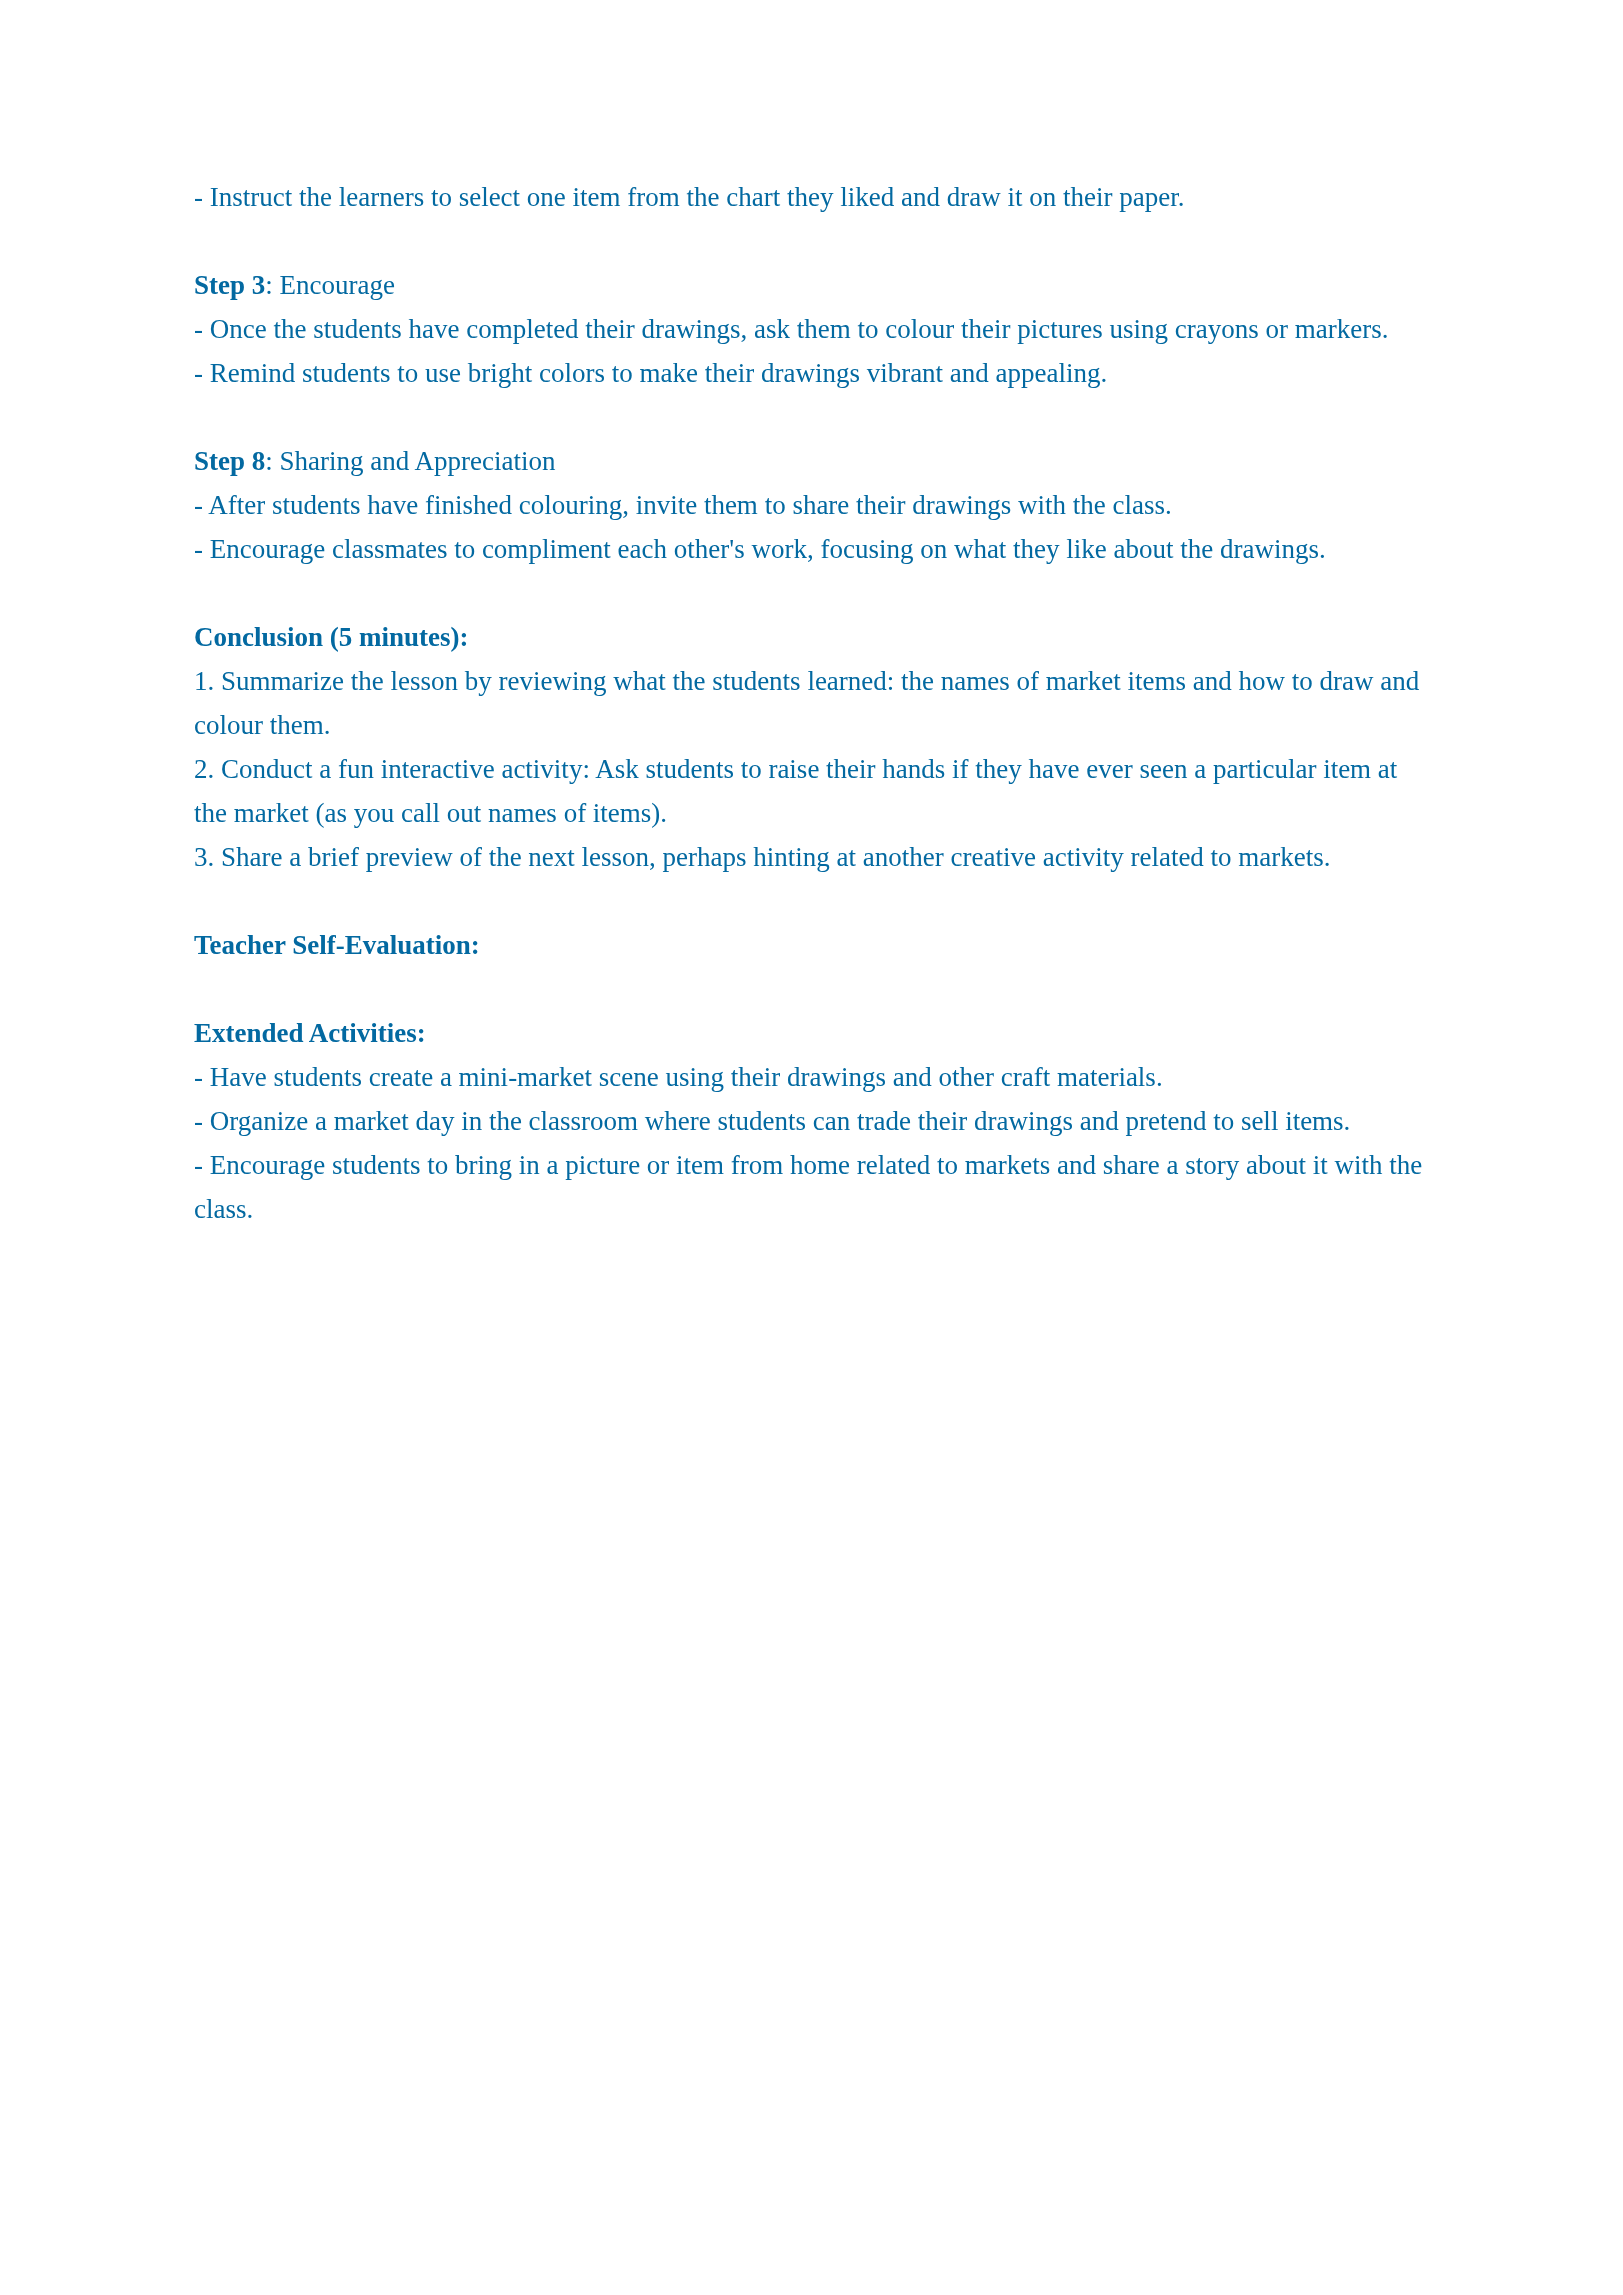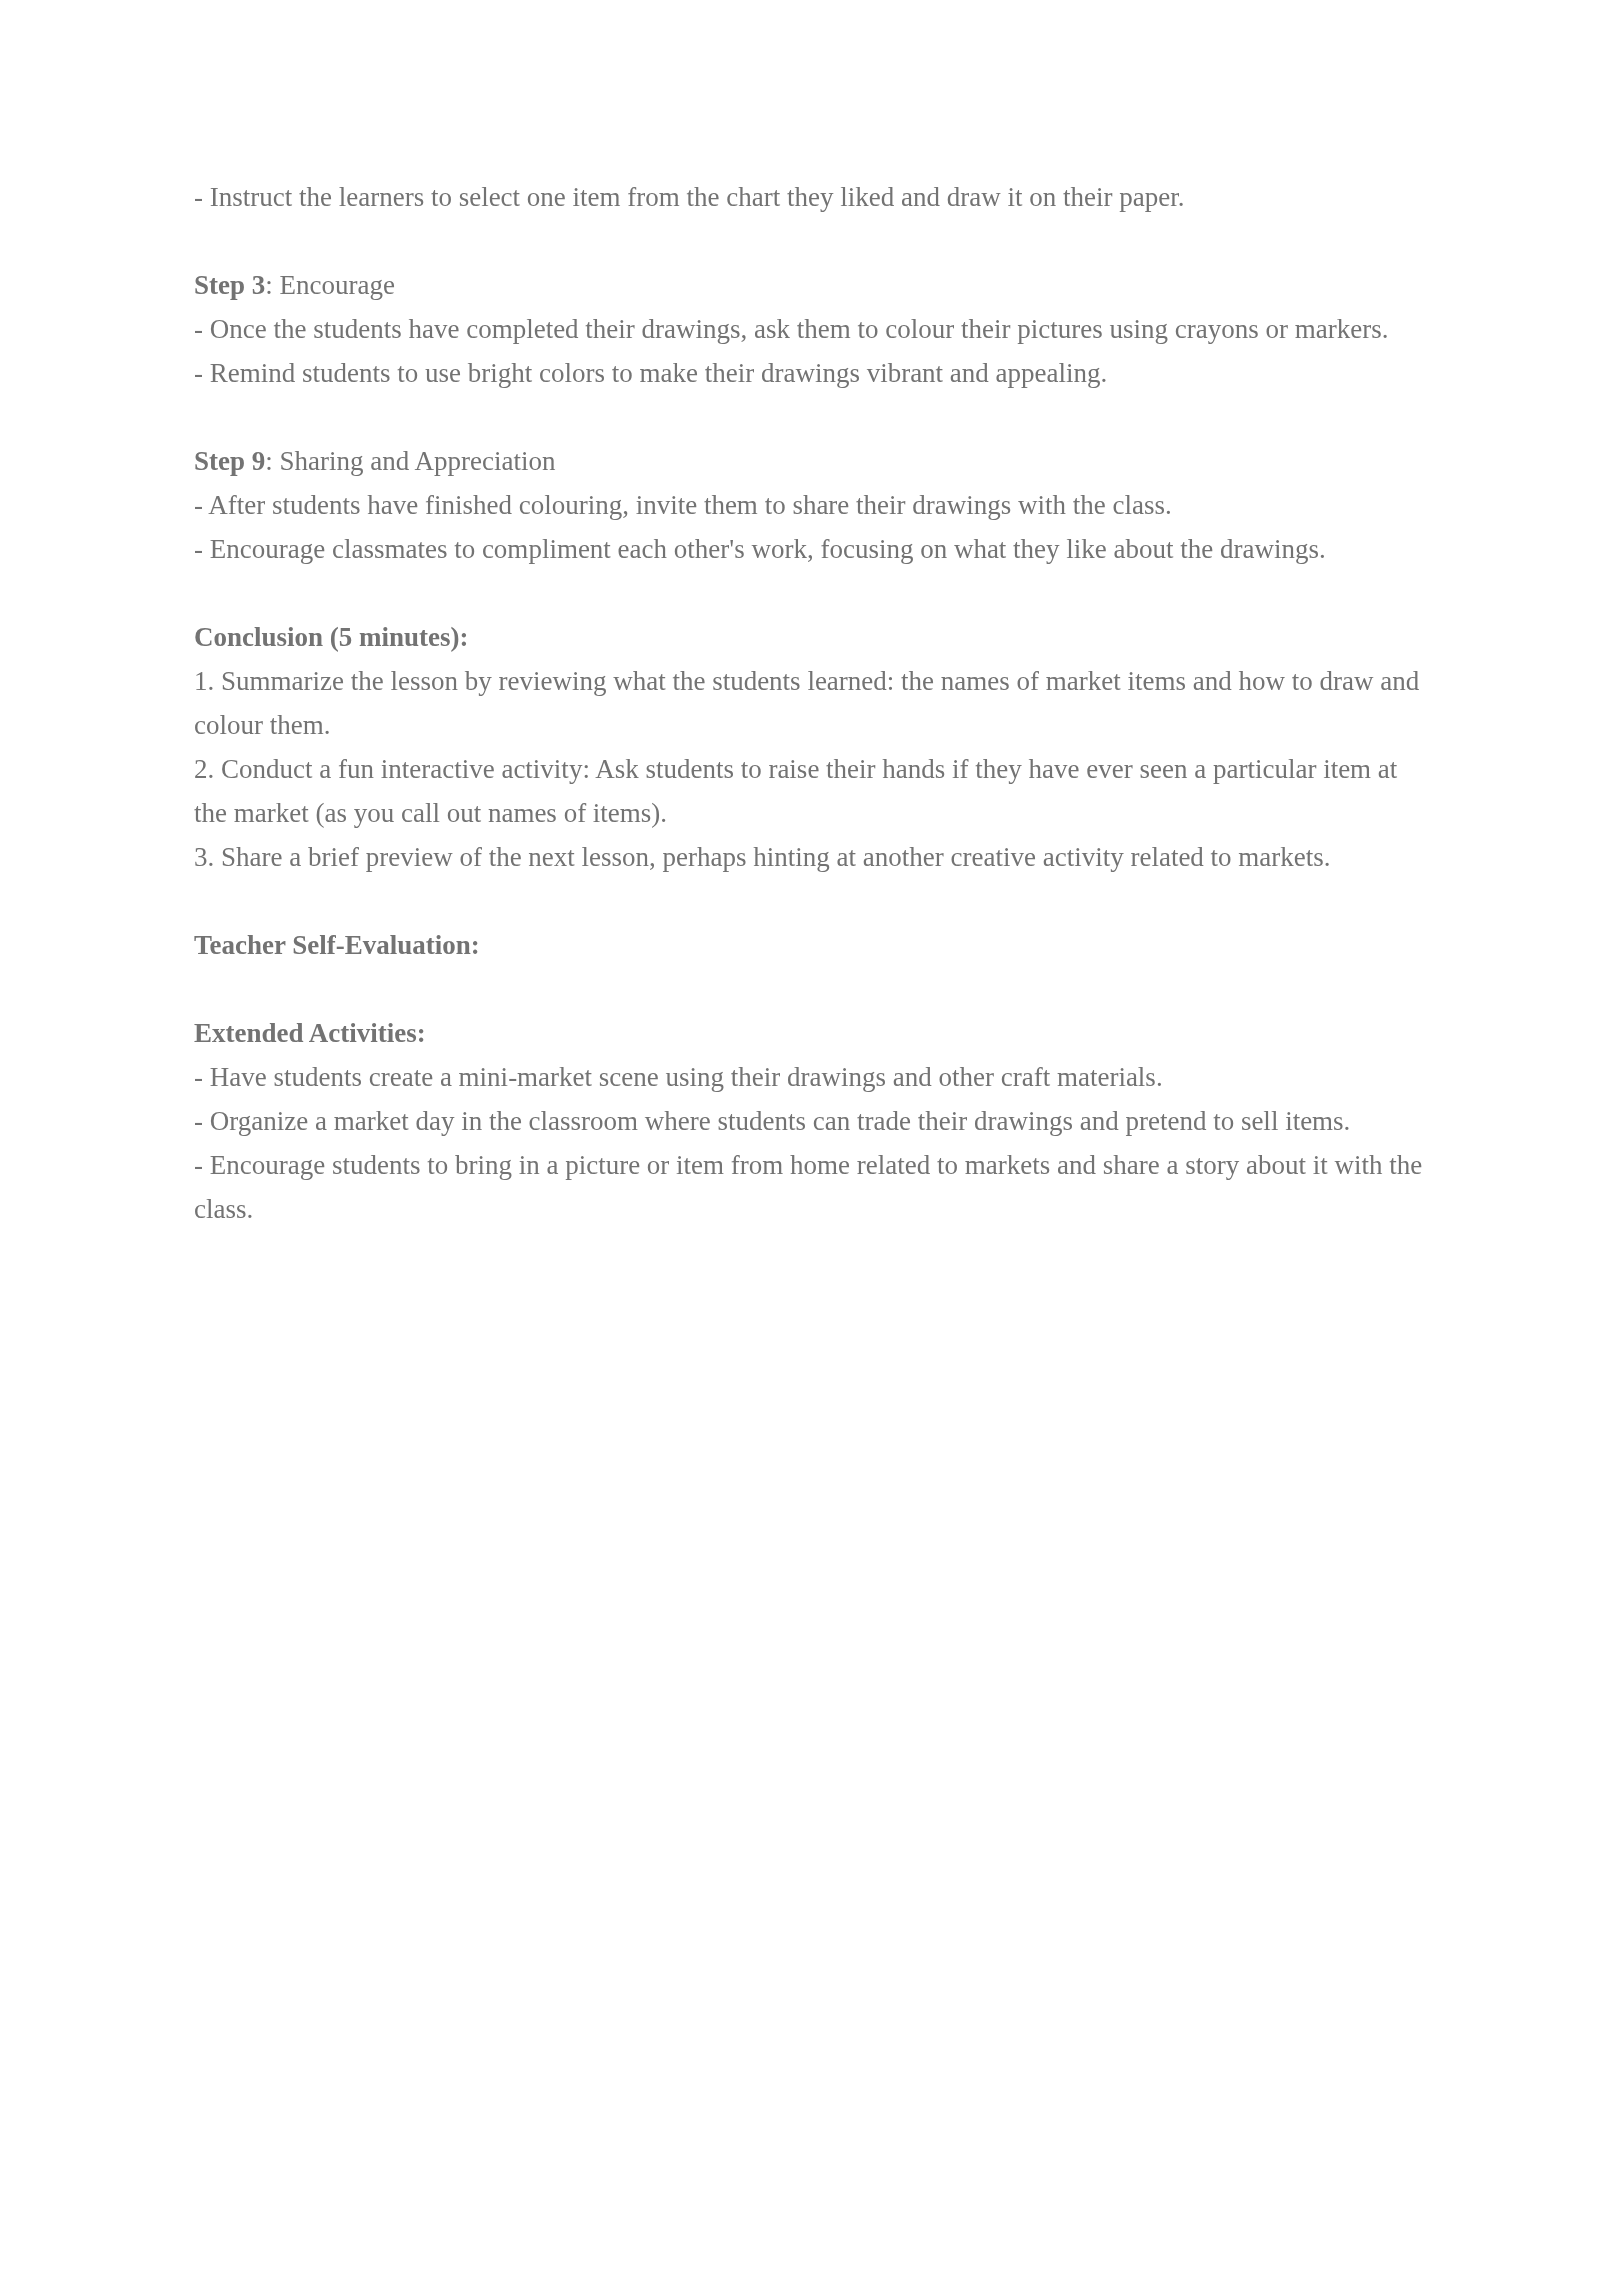--- a/index.html
+++ b/index.html
@@ -18,21 +18,21 @@
   }
 
   .doc-body {
     position: absolute;
     left: 194px;
     top: 175px;
     width: 1235px;
     font-family: "Liberation Serif", "DejaVu Serif", serif;
     font-size: 27px;
     line-height: 44px;
-    color: #737373;
+    color: #0369a1;
     text-align: left;
     -webkit-font-smoothing: antialiased;
   }
 
   .block {
     margin: 0;
     padding: 0;
   }
 
   
@@ -69,21 +69,21 @@
       <p class="line">- Instruct the learners to select one item from the chart they liked and draw it on their paper.</p>
     </div>
 
     <div class="block">
       <p class="line"><span class="heading-prefix">Step 3</span><span class="heading-rest">: Encourage</span></p>
       <p class="line">- Once the students have completed their drawings, ask them to colour their pictures using crayons or markers.</p>
       <p class="line">- Remind students to use bright colors to make their drawings vibrant and appealing.</p>
     </div>
 
     <div class="block">
-      <p class="line"><span class="heading-prefix">Step 9</span><span class="heading-rest">: Sharing and Appreciation</span></p>
+      <p class="line"><span class="heading-prefix">Step 8</span><span class="heading-rest">: Sharing and Appreciation</span></p>
       <p class="line">- After students have finished colouring, invite them to share their drawings with the class.</p>
       <p class="line">- Encourage classmates to compliment each other's work, focusing on what they like about the drawings.</p>
     </div>
 
     <div class="block">
       <p class="line heading">Conclusion (5 minutes):</p>
       <p class="line">1. Summarize the lesson by reviewing what the students learned: the names of market items and how to draw and colour them.</p>
       <p class="line">2. Conduct a fun interactive activity: Ask students to raise their hands if they have ever seen a particular item at the market (as you call out names of items).</p>
       <p class="line">3. Share a brief preview of the next lesson, perhaps hinting at another creative activity related to markets.</p>
     </div>

